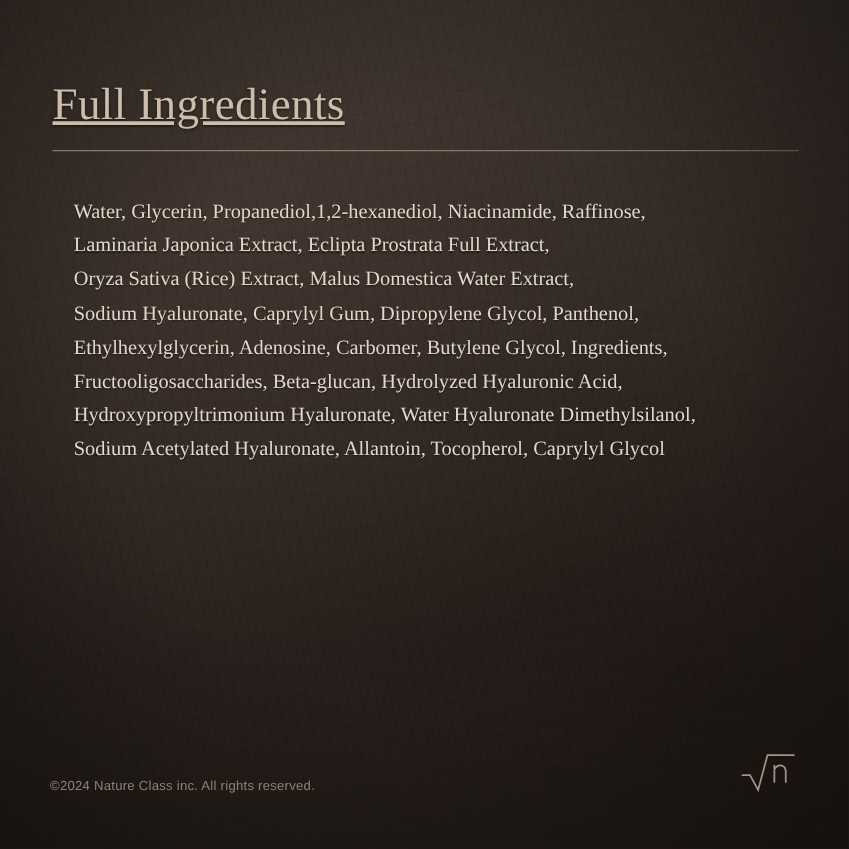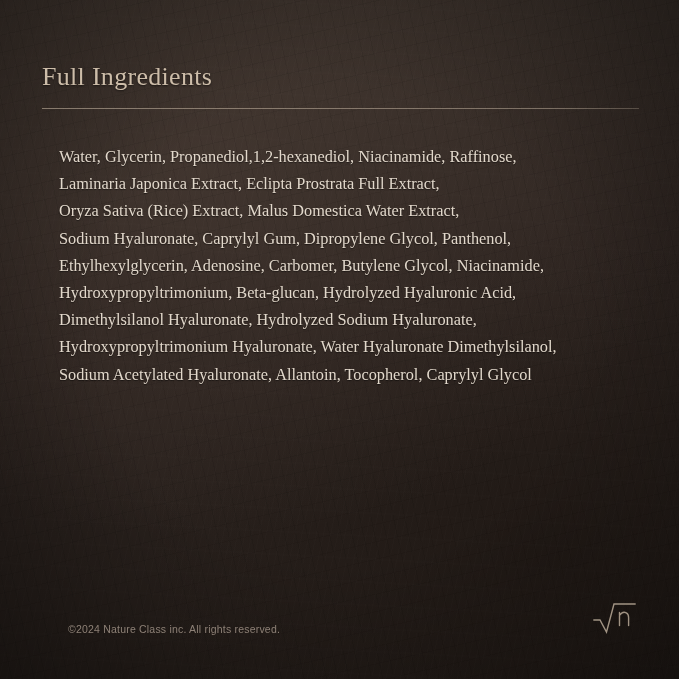--- a/index.html
+++ b/index.html
@@ -37,26 +37,27 @@
     inset: 0;
     pointer-events: none;
     background: radial-gradient(ellipse 78% 78% at 50% 48%, rgba(0,0,0,0) 45%, rgba(0,0,0,0.45) 100%);
   }
   .content {
     position: relative;
     z-index: 3;
     padding: 62px 40px 0 40px;
   }
   .title {
-    font-size: 26px;
+    font-size: 36px;
     letter-spacing: 0.3px;
     color: #cdbda9;
     font-weight: 400;
     margin: 0 0 16px 2px;
     text-shadow: 0 1px 2px rgba(0,0,0,0.55);
+    text-decoration: underline;
   }
   .divider {
     height: 1px;
     width: 597px;
     background: linear-gradient(90deg, rgba(205,189,169,0.55), rgba(205,189,169,0.48) 85%, rgba(205,189,169,0.28));
     margin: 0 0 34px 2px;
   }
   .ingredients {
     margin: 0 0 0 19px;
     font-size: 16.3px;
@@ -71,21 +72,20 @@
   }
   .footer {
     position: absolute;
     left: 40px;
     bottom: 44px;
     z-index: 3;
     font-size: 10.5px;
     letter-spacing: 0.2px;
     color: #8d8076;
     font-family: "Liberation Sans", sans-serif;
-    margin-left: 28px;
   }
   .logo {
     position: absolute;
     right: 42px;
     bottom: 44px;
     z-index: 3;
     color: #b9aa98;
     opacity: 0.85;
   }
   .logo svg {
@@ -100,23 +100,22 @@
   <div class="vignette"></div>
 
   <div class="content">
     <h1 class="title">Full Ingredients</h1>
     <div class="divider"></div>
     <div class="ingredients">
       <span>Water, Glycerin, Propanediol,1,2-hexanediol, Niacinamide, Raffinose,</span>
       <span>Laminaria Japonica Extract, Eclipta Prostrata Full Extract,</span>
       <span>Oryza Sativa (Rice) Extract, Malus Domestica Water Extract,</span>
       <span>Sodium Hyaluronate, Caprylyl Gum, Dipropylene Glycol, Panthenol,</span>
-      <span>Ethylhexylglycerin, Adenosine, Carbomer, Butylene Glycol, Niacinamide,</span>
-      <span>Hydroxypropyltrimonium, Beta-glucan, Hydrolyzed Hyaluronic Acid,</span>
-      <span>Dimethylsilanol Hyaluronate, Hydrolyzed Sodium Hyaluronate,</span>
+      <span>Ethylhexylglycerin, Adenosine, Carbomer, Butylene Glycol, Ingredients,</span>
+      <span>Fructooligosaccharides, Beta-glucan, Hydrolyzed Hyaluronic Acid,</span>
       <span>Hydroxypropyltrimonium Hyaluronate, Water Hyaluronate Dimethylsilanol,</span>
       <span>Sodium Acetylated Hyaluronate, Allantoin, Tocopherol, Caprylyl Glycol</span>
     </div>
   </div>
 
   <div class="footer">©2024 Nature Class inc. All rights reserved.</div>
 
   <div class="logo">
     <svg width="44" height="34" viewBox="0 0 44 34" fill="none" xmlns="http://www.w3.org/2000/svg" aria-hidden="true">
       <path d="M1 19 L7 19 L13.5 31 L21 3 L42 3" stroke="currentColor" stroke-width="1.4" fill="none" stroke-linecap="square" stroke-linejoin="miter"></path>

